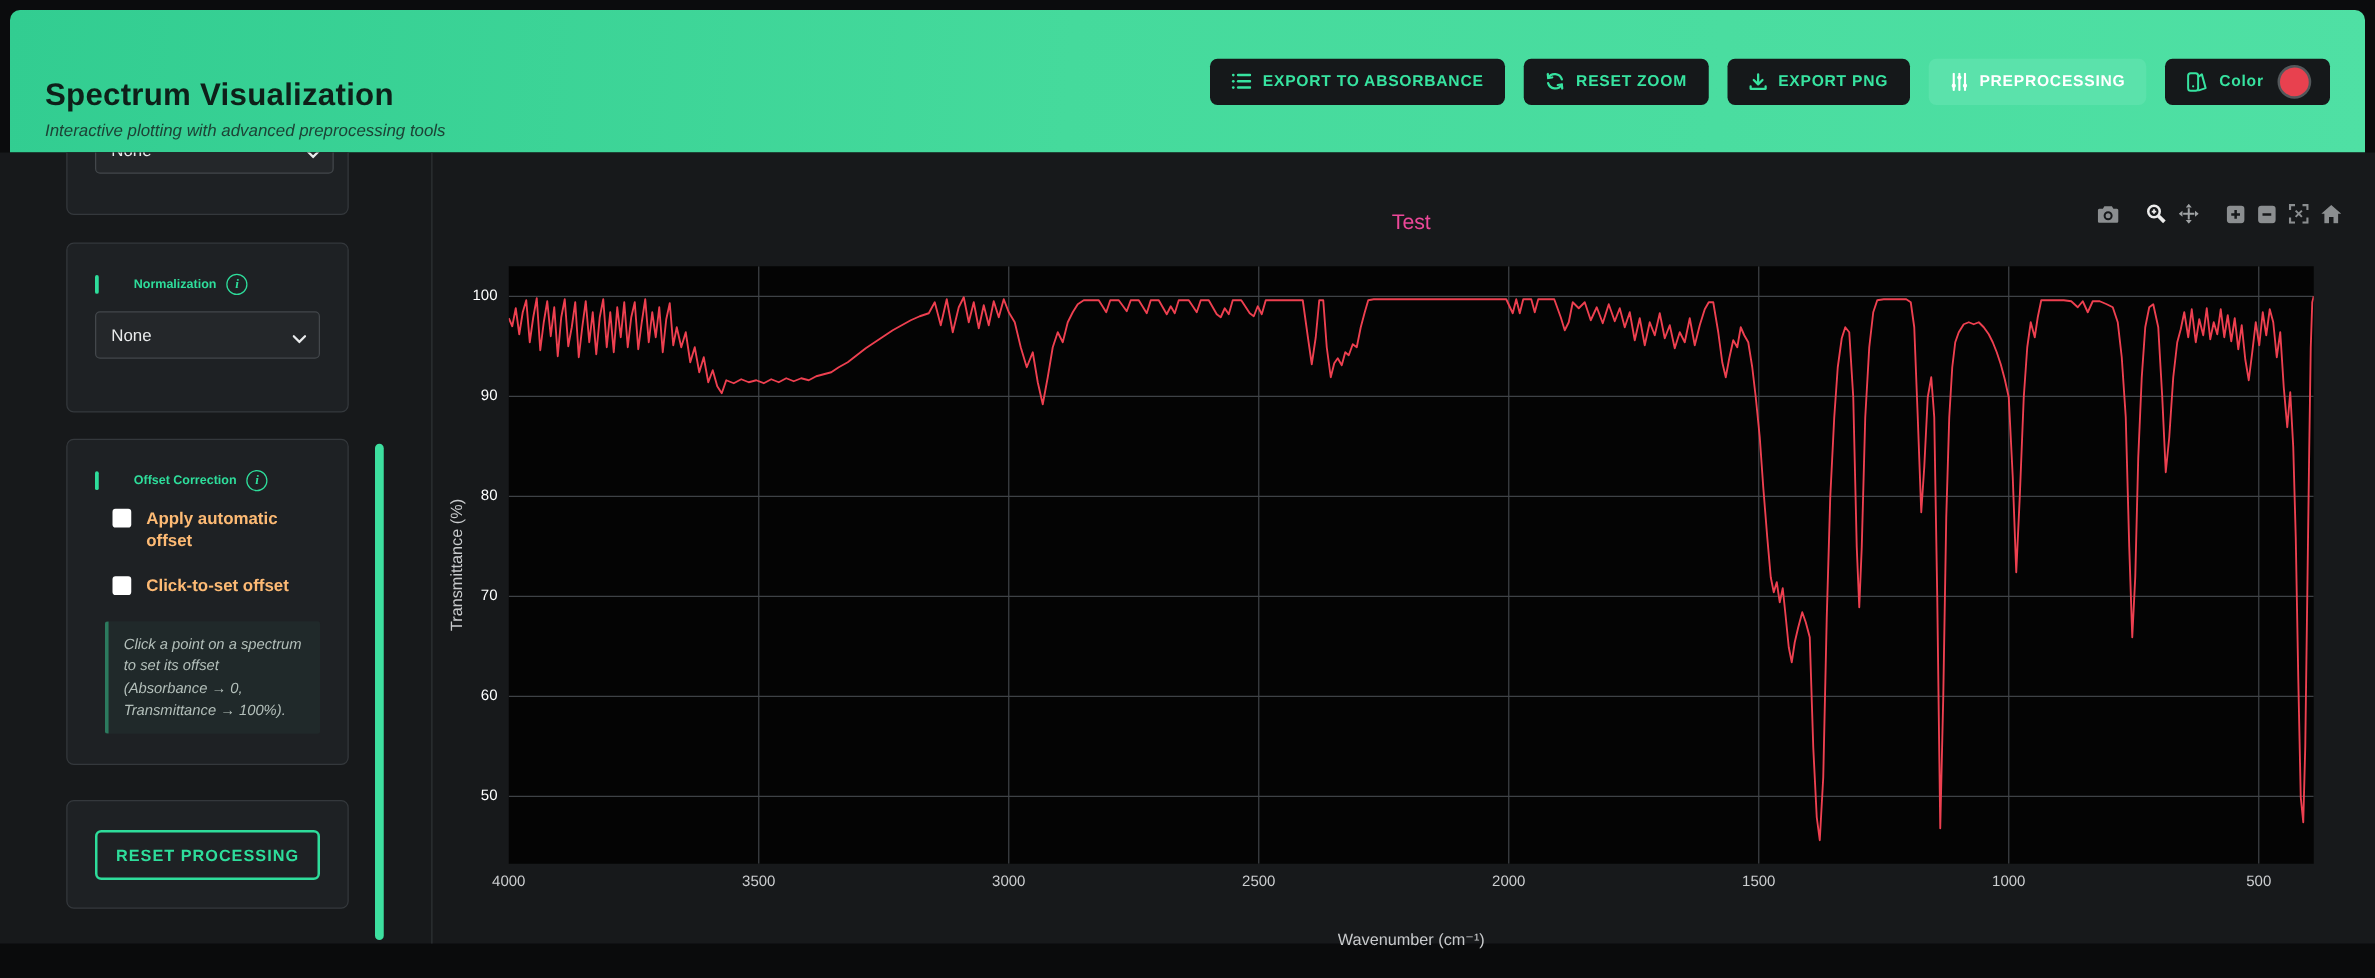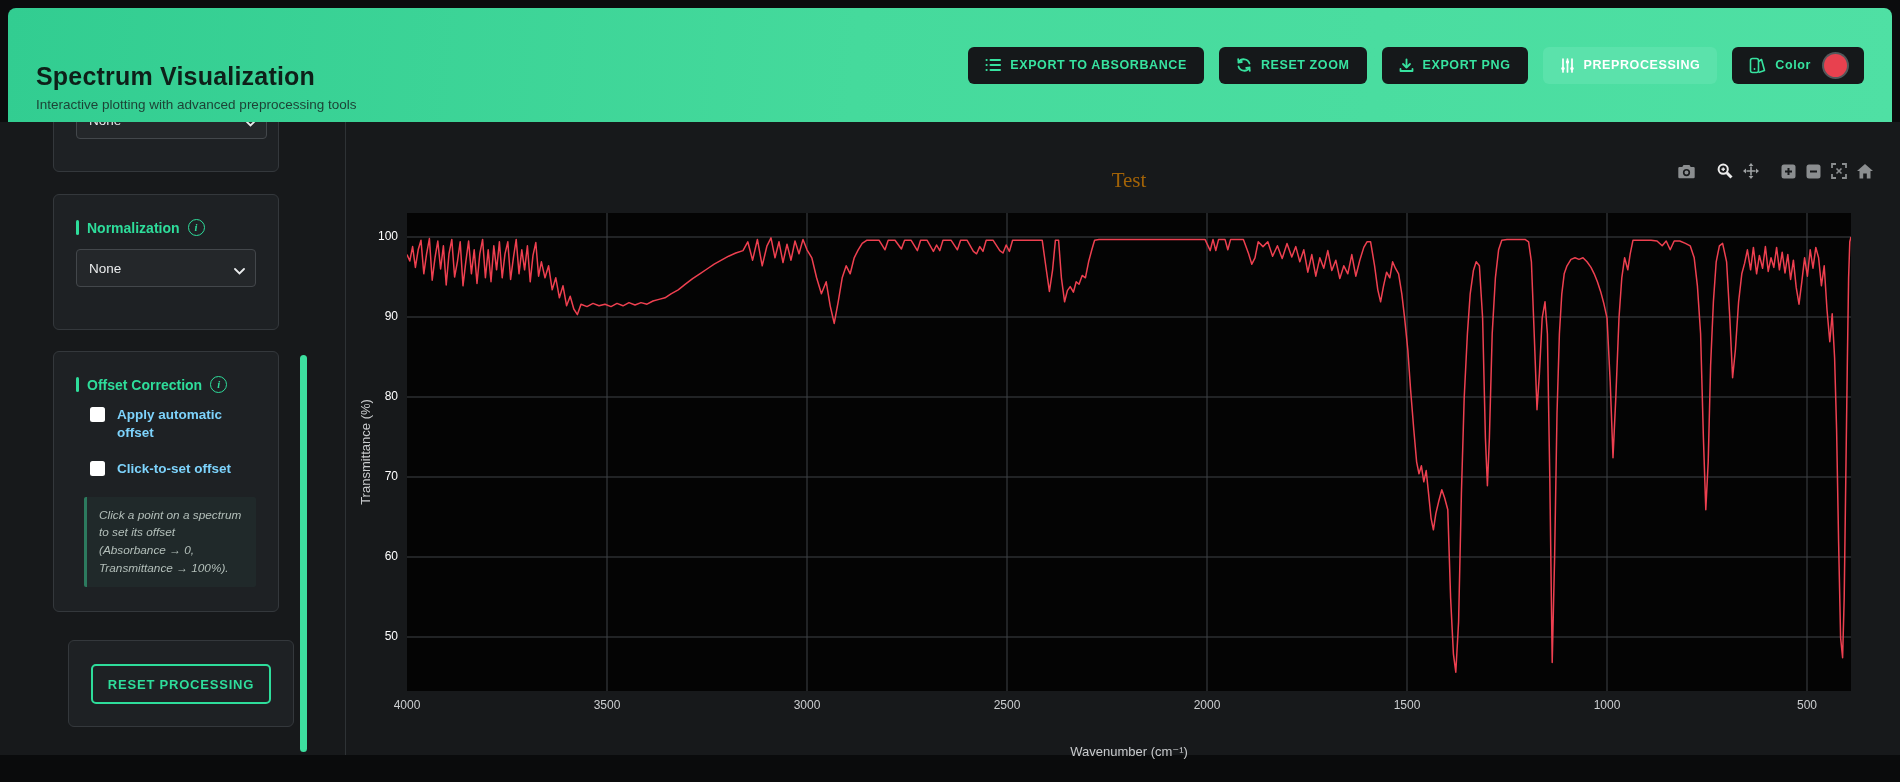--- a/index.html
+++ b/index.html
@@ -6,21 +6,21 @@
   html,body { background:#0b0c0d; }
   .page { position:relative; width:1900px; height:782px; overflow:hidden;
           font-family:"Liberation Sans","DejaVu Sans",sans-serif; background:#0b0c0d; }
 
   
   .header { position:absolute; top:8px; left:8px; right:8px; height:114px;
             background:linear-gradient(95deg,#32cd91 0%,#45da9c 45%,#4fe0a4 100%);
             border-radius:8px 8px 0 0; display:flex; align-items:center; justify-content:space-between;
             padding:0 28px 0 28px; }
   .header-text h1 { font-size:25px; font-weight:bold; color:#0e2019; letter-spacing:.2px;margin-top:43px; }
-  .header-text p  { margin-top:6px; font-size:13.5px; color:#1d4336; }
+  .header-text p  { margin-top:6px; font-size:13.5px; color:#1d4336;font-style:italic; }
   .header-actions { display:flex; align-items:center; gap:15px; }
   .hbtn { display:flex; align-items:center; gap:9px; height:37px; padding:0 17px;
           background:#15181a; border:none; border-radius:6px; cursor:pointer;
           color:#37e3a0; font-family:inherit; font-size:12.5px; font-weight:bold; letter-spacing:.6px; }
   .hbtn svg { display:block; }
   .hbtn.active { background:#5be2ab; color:#ffffff; }
   .color-dot { width:23px; height:23px; border-radius:50%; background:#e8414f;
                box-shadow:0 0 0 2px #53585b; margin-left:4px; }
 
   
@@ -28,45 +28,45 @@
   .bottom-strip { position:absolute; top:755px; left:0; width:1900px; height:27px; background:#0a0b0c; }
   .divider { position:absolute; top:122px; left:345px; width:1px; height:633px; background:#2e3235; }
 
   
   .sidebar { position:absolute; top:122px; left:0; width:345px; height:633px; overflow:hidden; }
   .panel { position:absolute; left:53px; width:226px; background:#1e2124;
            border:1px solid #34383c; border-radius:6px; }
   .panel-cut  { top:-64px; height:114px; }
   .panel-norm { top:72px;  height:136px; padding:24px 22px; }
   .panel-offset { top:229px; height:261px; padding:24px 22px; }
-  .panel-reset  { top:518px; height:87px; padding:23px 22px;margin-left:15px; }
+  .panel-reset  { top:518px; height:87px; padding:23px 22px; }
   .panel-title { display:flex; align-items:center; gap:8px; margin-bottom:13px; }
   .title-bar { width:3px; height:15px; background:#2edd9b; border-radius:2px; }
-  .panel-title span.t { color:#2edd9b; font-size:14px; font-weight:bold; }
+  .panel-title span.t { color:#2edd9b; font-size:10px; font-weight:bold;margin-left:20px; }
   .info-icon { width:17px; height:17px; border:1.6px solid #2edd9b; border-radius:50%;
                color:#2edd9b; font-size:10.5px; font-weight:bold; display:flex;
                align-items:center; justify-content:center; font-family:"Liberation Serif",serif; font-style:italic; }
   .select { position:relative; width:100%; height:38px; background:#24272a; border:1px solid #43474b;
             border-radius:4px; display:flex; align-items:center; padding:0 12px;
             color:#e9ebec; font-size:13.5px; cursor:pointer; }
   .select .chev { position:absolute; right:10px; top:13px; }
   .panel-cut .select { position:absolute; left:22px; right:11px; bottom:32px; width:auto; }
   .check-row { display:flex; align-items:flex-start; gap:12px; margin:0 0 18px 14px; cursor:pointer; }
   .checkbox { flex:0 0 auto; width:15px; height:15px; background:#ffffff; border-radius:2.5px; margin-top:1px; }
-  .check-label { color:#7dd3fc; font-size:13.5px; font-weight:bold; line-height:1.35; max-width:140px; }
+  .check-label { color:#fdba74; font-size:13.5px; font-weight:bold; line-height:1.35; max-width:140px; }
   .help-box { margin-left:8px; background:#20292a; border-left:3px solid #2c7a5e; border-radius:2px;
               padding:10px 12px; color:#b3bfba; font-size:11.8px; font-style:italic; line-height:1.5; }
   .reset-btn { width:100%; height:40px; background:transparent; border:2px solid #2edd9b; border-radius:5px;
                color:#2edd9b; font-family:inherit; font-size:13px; font-weight:bold; letter-spacing:.8px; cursor:pointer; }
   .scroll-thumb { position:absolute; left:300px; top:233px; width:7px; height:397px;
                   background:#3ddf9f; border-radius:4px; cursor:pointer; }
 
   
   .chart-title { position:absolute; top:168px; left:407px; width:1444px; text-align:center;
-                 color:#a16207; font-size:21px;font-family:Liberation Serif, serif; }
+                 color:#ec4899; font-size:17px; }
   .modebar { position:absolute; top:160px; right:22px; display:flex; align-items:center; }
   .modebar .tool { padding:3px 5px; cursor:pointer; display:flex; }
   .modebar .gap { width:12px; }
   .plot { position:absolute; top:213px; left:407px; width:1444px; height:478px; background:#040404; cursor:crosshair; }
   .plot svg { display:block; }
   .x-tick { position:absolute; top:698px; transform:translateX(-50%); color:#ccced0; font-size:12px; }
   .y-tick { position:absolute; left:352px; width:46px; text-align:right; color:#ffffff; font-size:12px; }
   .x-axis-title { position:absolute; top:731px; left:407px; width:1444px; text-align:center;
                   color:#c8cacc; font-size:13px;margin-top:13px; }
   .y-axis-title { position:absolute; top:452px; left:365px; transform:translate(-50%,-50%) rotate(-90deg);

